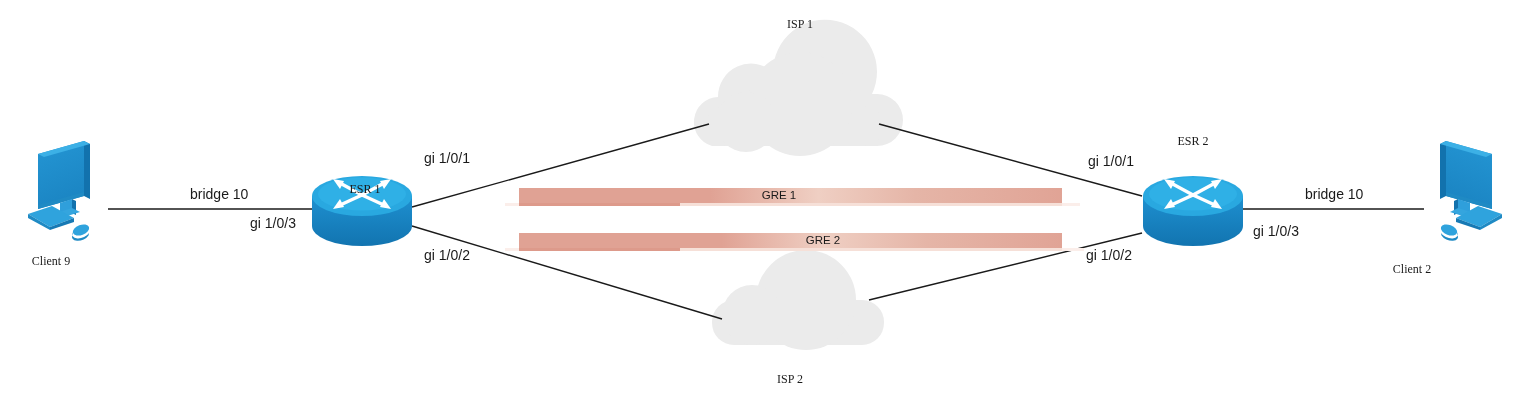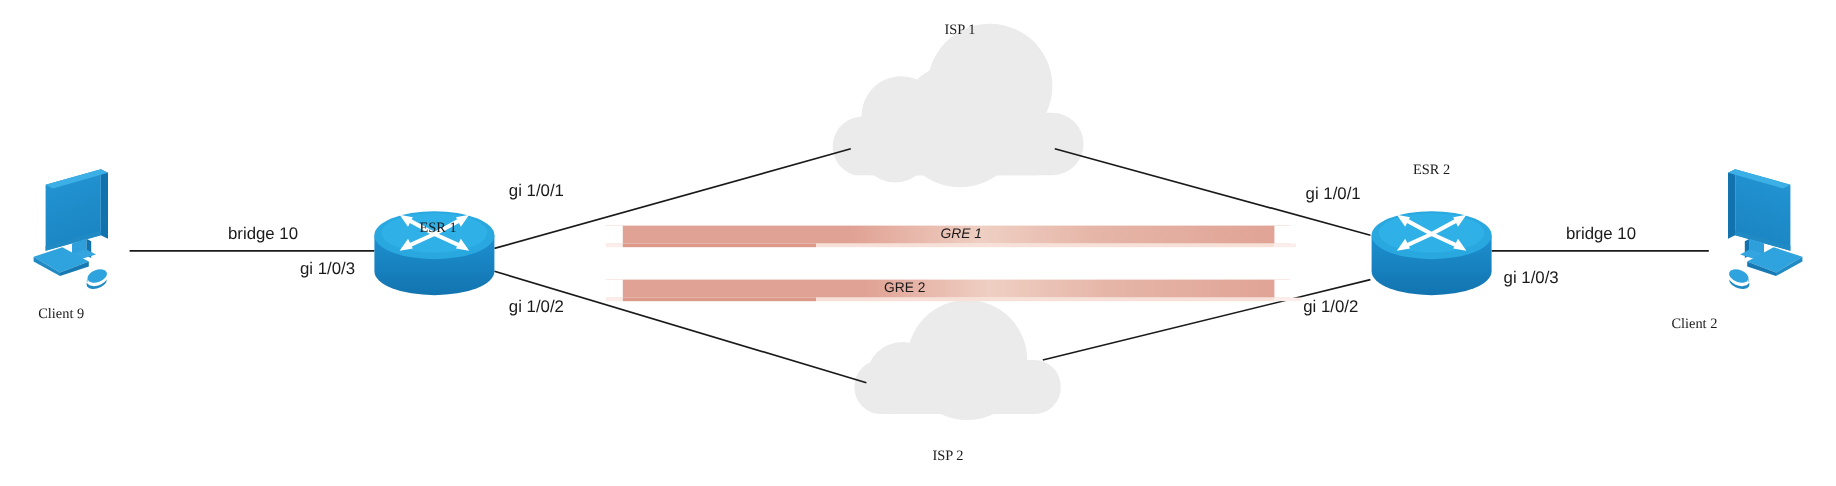--- a/index.html
+++ b/index.html
@@ -227,17 +227,17 @@
   <div class="edge-label" style="left:424px; top:249px;">gi 1/0/2</div>
 
   <div class="edge-label" style="left:1088px; top:155px;">gi 1/0/1</div>
 
   <div class="edge-label" style="left:1086px; top:249px;">gi 1/0/2</div>
 
   <div class="edge-label" style="left:1305px; top:188px;">bridge 10</div>
 
   <div class="edge-label" style="left:1253px; top:225px;">gi 1/0/3</div>
 
-  <div class="tunnel-label centered" style="left:801px; top:189px;font-style:italic;">GRE 1</div>
-
-  <div class="tunnel-label centered" style="left:754px; top:234px;">GRE 2</div>
+  <div class="tunnel-label centered" style="left:779px; top:189px;">GRE 1</div>
+
+  <div class="tunnel-label centered" style="left:823px; top:234px;">GRE 2</div>
 
 </div>
 
 </body></html>

